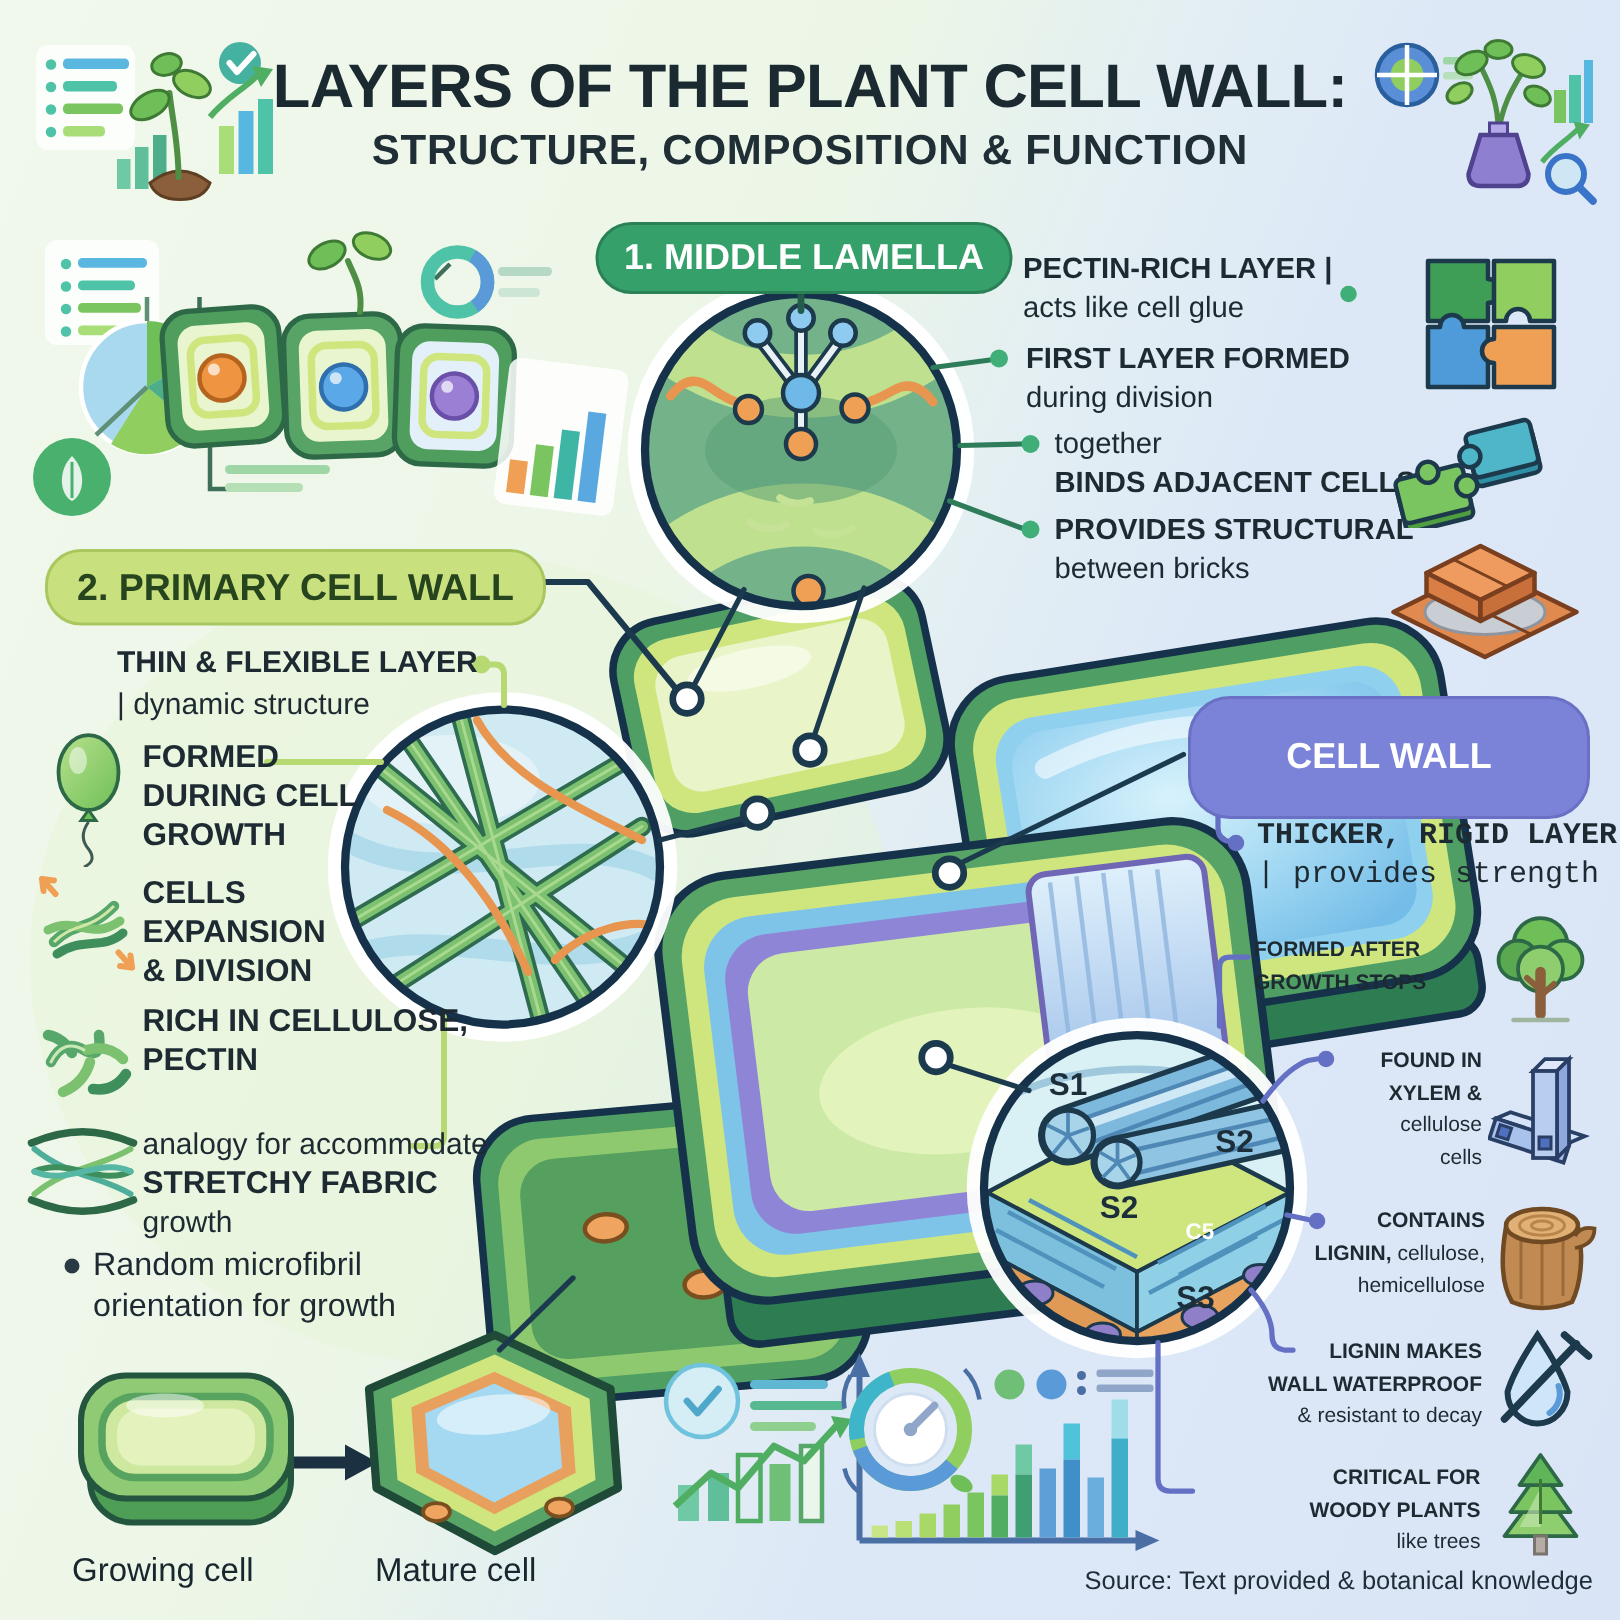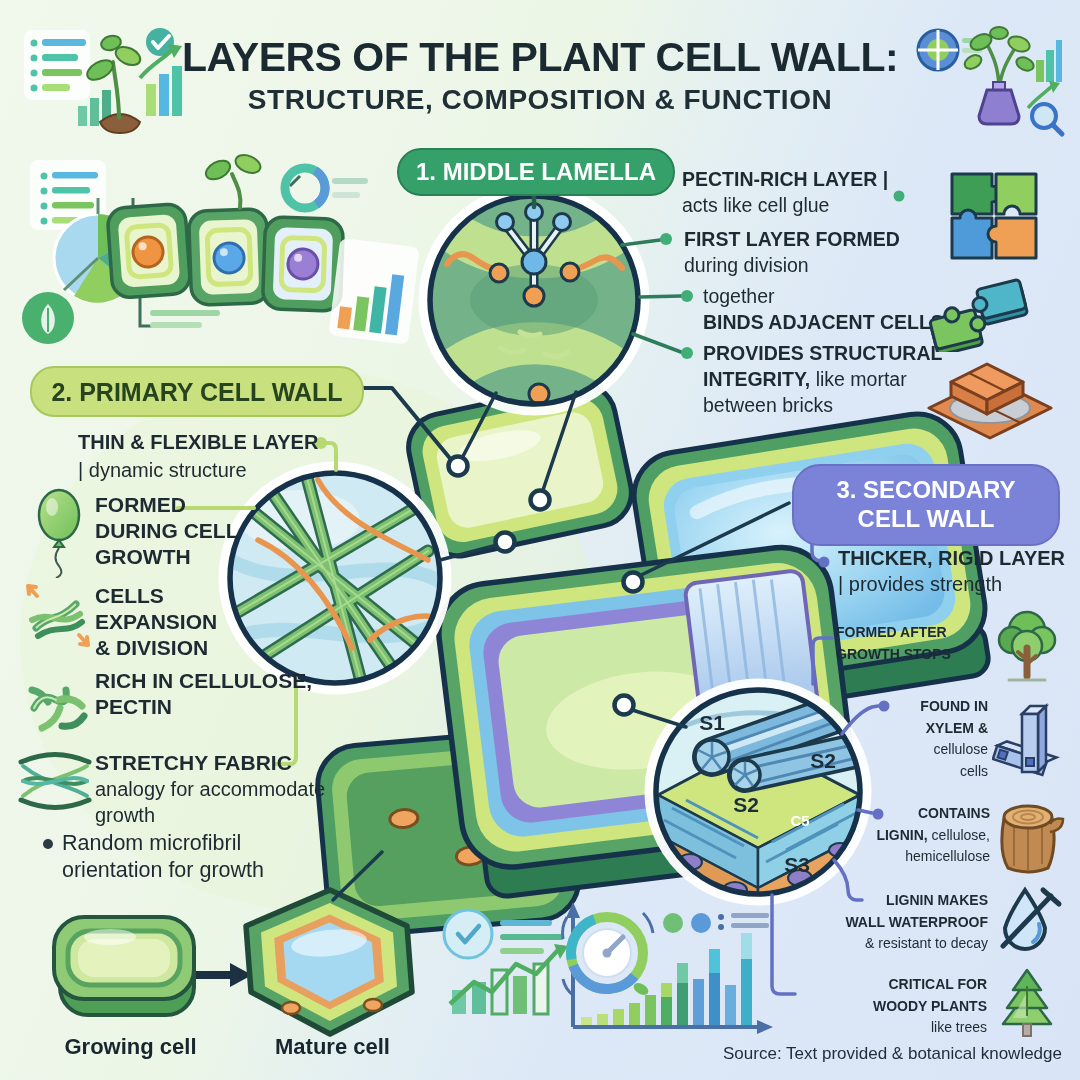--- a/index.html
+++ b/index.html
@@ -17,24 +17,24 @@
   #pill2{left:30px;top:366px;width:330px;height:47px;background:#c9e07e;border:2px solid #a9c75f;color:#26441d;font-size:25px;}
   #pill3{left:792px;top:464px;width:264px;height:78px;background:#7b83d8;border:2px solid #6a71c4;color:#fff;font-size:24px;flex-direction:column;border-radius:28px;}
   .bul{position:absolute;}
   .ln{white-space:nowrap;}
   .b{font-weight:800;}
   .r{font-weight:400;}
   .ml .ln{font-size:19.5px;line-height:26px;}
   .pw .ln{font-size:21px;line-height:26px;}
   .pw0 .ln{font-size:20px;line-height:28px;}
   .sw .ln{font-size:14px;line-height:21.5px;}
-  .sw0 .ln{font-size:20px;line-height:26px;}
+  .sw0 .ln{font-size:20px;line-height:26px;font-family:Liberation Mono, monospace;}
   .right{text-align:right;}
   .note{font-size:21.5px;line-height:27px;font-weight:400;}
-  .cell-label{font-size:22px;font-weight:700;text-align:center;color:#18262e;}
+  .cell-label{font-size:22px;font-weight:400;color:#18262e;}
   .source{font-size:17px;text-align:right;color:#1f2d38;}
 </style>
 </head>
 <body>
 
 <div class="canvas">
 
 <svg class="abs" style="left:0;top:0" width="1080" height="1080" viewBox="0 0 1080 1080">
   <defs>
     <radialGradient id="gVac" cx="40%" cy="35%" r="80%">
@@ -411,39 +411,37 @@
     <circle cx="624" cy="705" r="9.5" fill="#ffffff" stroke="#1c3a4e" stroke-width="4.5"></circle>
   </g>
 </svg>
 
 <div class="abs title">LAYERS OF THE PLANT CELL WALL:</div>
 <div class="abs subtitle">STRUCTURE, COMPOSITION &amp; FUNCTION</div>
 
 <div class="abs pill" id="pill1">1. MIDDLE LAMELLA</div>
 <div class="abs pill" id="pill2">2. PRIMARY CELL WALL</div>
 <div class="abs pill" id="pill3">
-  <span>3. SECONDARY</span>
   <span>CELL WALL</span>
 </div>
 
 <div class="bul ml" style="left:682px;top:166px">
   <div class="ln"><span class="b">PECTIN-RICH LAYER |</span><span class="r"></span></div>
   <div class="ln"><span class="b"></span><span class="r">acts like cell glue</span></div>
 </div>
 <div class="bul ml" style="left:684px;top:226px">
   <div class="ln"><span class="b">FIRST LAYER FORMED</span><span class="r"></span></div>
   <div class="ln"><span class="b"></span><span class="r">during division</span></div>
 </div>
 <div class="bul ml" style="left:703px;top:283px">
   <div class="ln"><span class="b"></span><span class="r">together</span></div>
   <div class="ln"><span class="b">BINDS ADJACENT CELLS</span><span class="r"></span></div>
 </div>
 <div class="bul ml" style="left:703px;top:340px">
   <div class="ln"><span class="b">PROVIDES STRUCTURAL</span><span class="r"></span></div>
-  <div class="ln"><span class="b">INTEGRITY,</span><span class="r"> like mortar</span></div>
   <div class="ln"><span class="b"></span><span class="r">between bricks</span></div>
 </div>
 
 <div class="bul pw0" style="left:78px;top:428px">
   <div class="ln"><span class="b">THIN &amp; FLEXIBLE LAYER</span><span class="r"></span></div>
   <div class="ln"><span class="b"></span><span class="r">| dynamic structure</span></div>
 </div>
 <div class="bul pw" style="left:95px;top:492px">
   <div class="ln"><span class="b">FORMED</span></div>
   <div class="ln"><span class="b">DURING CELL</span></div>
@@ -452,22 +450,22 @@
 <div class="bul pw" style="left:95px;top:583px">
   <div class="ln"><span class="b">CELLS</span></div>
   <div class="ln"><span class="b">EXPANSION</span></div>
   <div class="ln"><span class="b">&amp; DIVISION</span></div>
 </div>
 <div class="bul pw" style="left:95px;top:668px">
   <div class="ln"><span class="b">RICH IN CELLULOSE,</span></div>
   <div class="ln"><span class="b">PECTIN</span></div>
 </div>
 <div class="bul pw" style="left:95px;top:750px">
+  <div class="ln" style="font-size:20px"><span class="r">analogy for accommodate</span></div>
   <div class="ln"><span class="b">STRETCHY FABRIC</span></div>
-  <div class="ln" style="font-size:20px"><span class="r">analogy for accommodate</span></div>
   <div class="ln" style="font-size:20px"><span class="r">growth</span></div>
 </div>
 <div class="bul note" style="left:62px;top:830px">
   <div class="ln">Random microfibril</div>
   <div class="ln">orientation for growth</div>
 </div>
 
 <div class="bul sw0" style="left:838px;top:545px">
   <div class="ln"><span class="b">THICKER, RIGID LAYER</span><span class="r"></span></div>
   <div class="ln"><span class="b"></span><span class="r">| provides strength</span></div>

